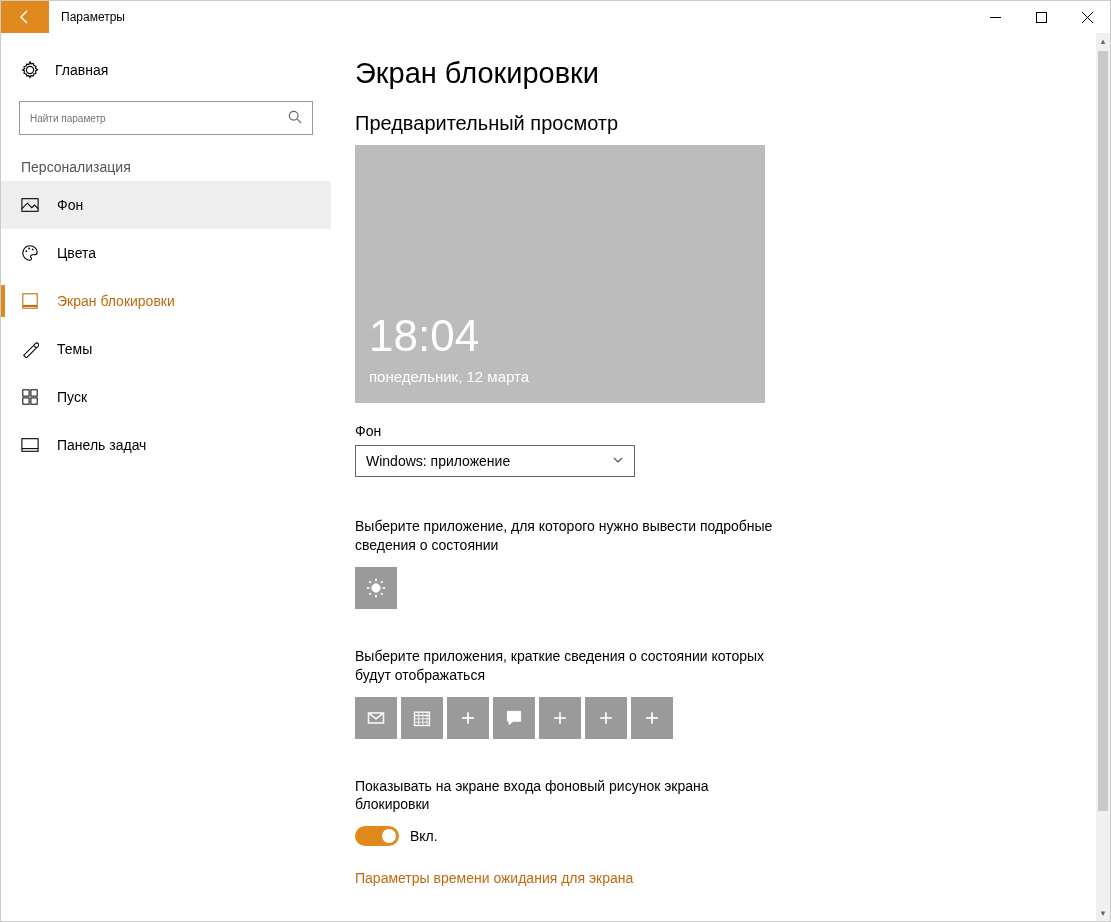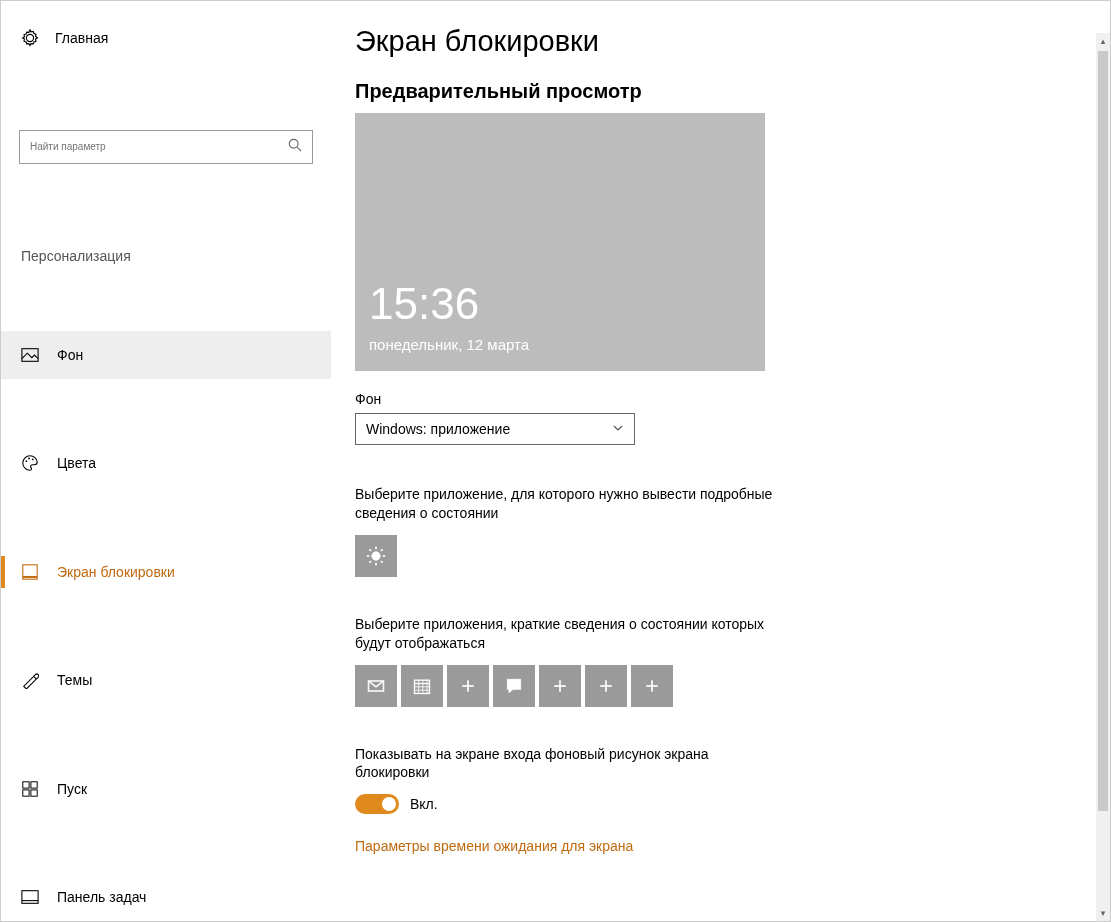--- a/index.html
+++ b/index.html
@@ -58,21 +58,20 @@
   .content {
     flex: 1;
     display: flex;
     overflow: hidden;
   }
   .sidebar {
     width: 330px;
     padding: 18px 0 0 0;
     display: flex;
     flex-direction: column;
-    justify-content: space-between;
   }
   .home-row {
     display: flex;
     align-items: center;
     padding: 10px 20px;
     gap: 16px;
     font-size: 14px;
   }
   .search-wrap {
     margin: 12px 18px 14px 18px;
@@ -133,21 +132,21 @@
     overflow-y: auto;
     height: 100%;
   }
   .main h1 {
     font-weight: 300;
     font-size: 29px;
     margin-bottom: 22px;
   }
   .section-h {
     font-size: 20px;
-    font-weight: 700;
+    font-weight: 400;
     margin-bottom: 10px;
   }
   .preview {
     width: 410px;
     height: 258px;
     background: #bcbcbc;
     position: relative;
     margin-bottom: 20px;
   }
   .preview-time {
@@ -257,20 +256,45 @@
     color: #666;
   }
   .scrollbar-arrow.up { top: 0; }
   .scrollbar-arrow.down { bottom: 0; }
 </style>
 </head>
 <body>
 
 <div class="window">
 
+  <div class="titlebar">
+    <div class="back-btn">
+      <svg width="16" height="16" viewBox="0 0 16 16">
+          <path d="M10 2 L4 8 L10 14" stroke="#fff" stroke-width="1.5" fill="none"></path>
+        </svg>
+    </div>
+    <div class="title-text">Параметры</div>
+    <div class="win-controls">
+      <div class="win-btn">
+        <svg width="11" height="11" viewBox="0 0 11 11">
+            <line x1="0" y1="5.5" x2="11" y2="5.5" stroke="#000" stroke-width="1"></line>
+          </svg>
+      </div>
+      <div class="win-btn">
+        <svg width="11" height="11" viewBox="0 0 11 11">
+            <rect x="0.5" y="0.5" width="10" height="10" stroke="#000" stroke-width="1" fill="none"></rect>
+          </svg>
+      </div>
+      <div class="win-btn">
+        <svg width="11" height="11" viewBox="0 0 11 11">
+            <path d="M0 0 L11 11 M11 0 L0 11" stroke="#000" stroke-width="1"></path>
+          </svg>
+      </div>
+    </div>
+  </div>
 
   <div class="content">
 
     <div class="sidebar">
       <div class="home-row">
         <span class="nav-icon">
           <svg viewBox="0 0 20 20">
               <path fill="none" stroke="#000" stroke-width="1.3" d="M10 6a4 4 0 1 0 0 8 4 4 0 0 0 0-8zM10 1l1.2 2.1 2.4-.4 0.7 2.3 2.3.7-.4 2.4L18.3 10l-2.1 1.2.4 2.4-2.3.7-.7 2.3-2.4-.4L10 18.3l-1.2-2.1-2.4.4-.7-2.3-2.3-.7.4-2.4L1.7 10l2.1-1.2-.4-2.4 2.3-.7.7-2.3 2.4.4z"></path>
             </svg>
         </span>
@@ -351,21 +375,21 @@
         </span>
         <span>Панель задач</span>
       </div>
     </div>
 
     <div class="main">
       <h1>Экран блокировки</h1>
 
       <div class="section-h">Предварительный просмотр</div>
       <div class="preview">
-        <div class="preview-time">15:36</div>
+        <div class="preview-time">18:04</div>
         <div class="preview-date">понедельник, 12 марта</div>
       </div>
 
       <div class="field-label">Фон</div>
       <div class="dropdown">
         <span>Windows: приложение</span>
         <span class="chev">
           <svg width="12" height="12" viewBox="0 0 12 12">
               <path d="M2 4 L6 8 L10 4" stroke="#555" stroke-width="1.2" fill="none"></path>
             </svg>

